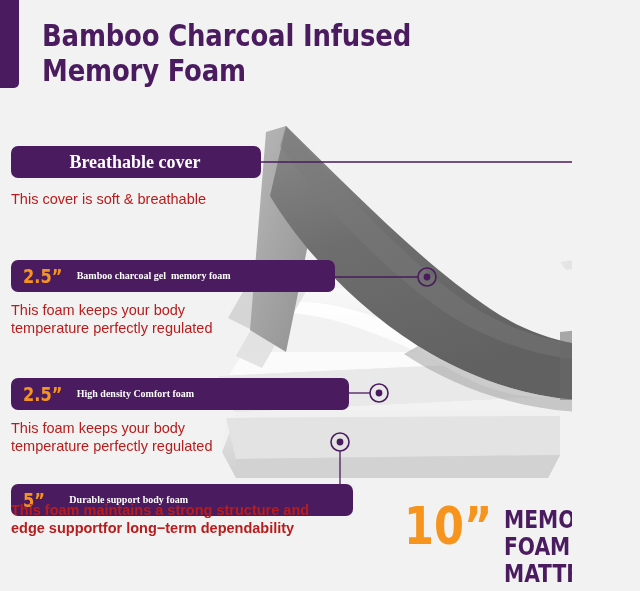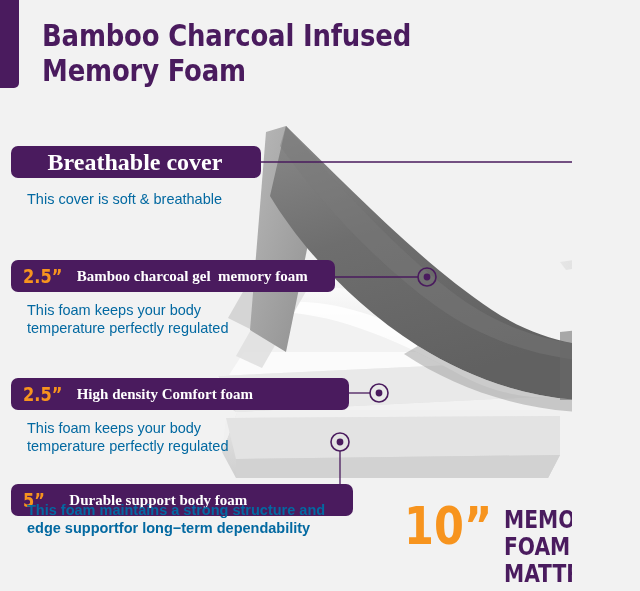--- a/index.html
+++ b/index.html
@@ -81,43 +81,42 @@
     line-height: 1;
     margin-right: 10px;
     transform: scaleX(0.9);
     transform-origin: left center;
     display: inline-block;
     white-space: nowrap;
   }
   .pill .pill-label {
     font-family: "Liberation Serif", "DejaVu Serif", serif;
     font-weight: bold;
-    font-size: 15px;
+    font-size: 10px;
     line-height: 1;
     white-space: pre;
     color: #ffffff;
   }
 
   .pill-cover     { left: 11px;  top: 146px; width: 250px; }
-  .pill-cover .pill-label { font-size: 24px; margin: 0 auto; }
+  .pill-cover .pill-label { font-size: 18px; margin: 0 auto; }
 
   .pill-gel       { left: 11px;  top: 260px; width: 324px; }
   .pill-comfort   { left: 11px;  top: 378px; width: 338px; }
   .pill-base      { left: 11px;  top: 484px; width: 342px; }
   .pill-base .measure { margin-right: 22px; }
 
   
   .desc {
     position: absolute;
-    color: #0369a1;
+    color: #b91c1c;
     font-family: "Liberation Sans", sans-serif;
     font-size: 14.5px;
     line-height: 1.25;
     white-space: pre-line;
-    margin-left: 16px;
   }
   .desc-cover   { left: 11px; top: 190px; width: 300px; }
   .desc-gel     { left: 11px; top: 301px; width: 300px; }
   .desc-comfort { left: 11px; top: 419px; width: 300px; }
   .desc-base    { left: 11px; top: 501px; width: 340px; font-weight: bold; }
 
   
   .size-lockup {
     position: absolute;
     left: 404px;

